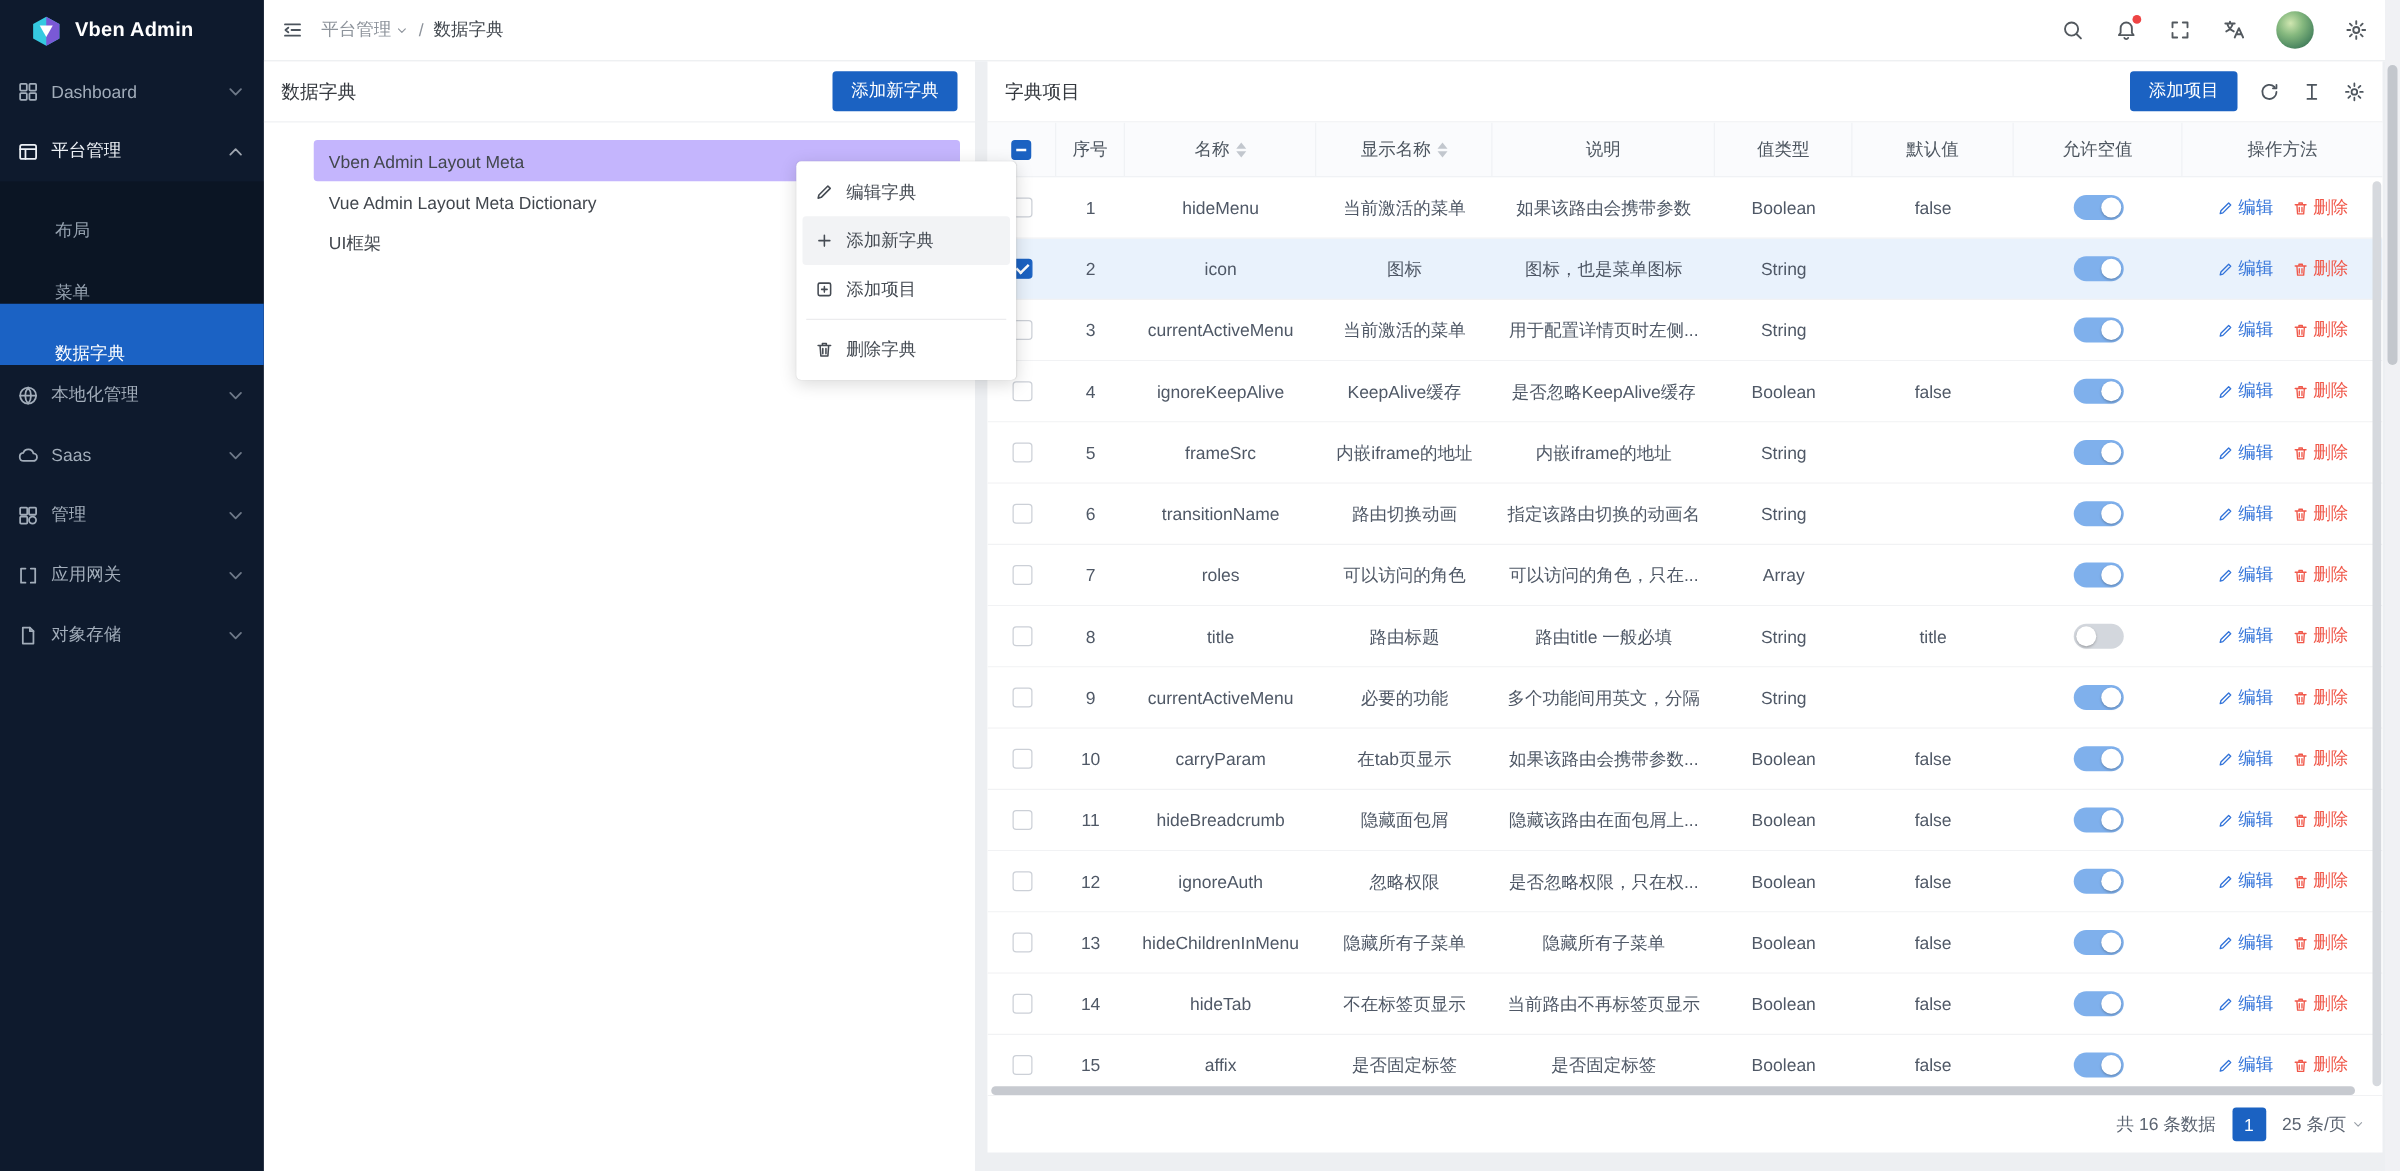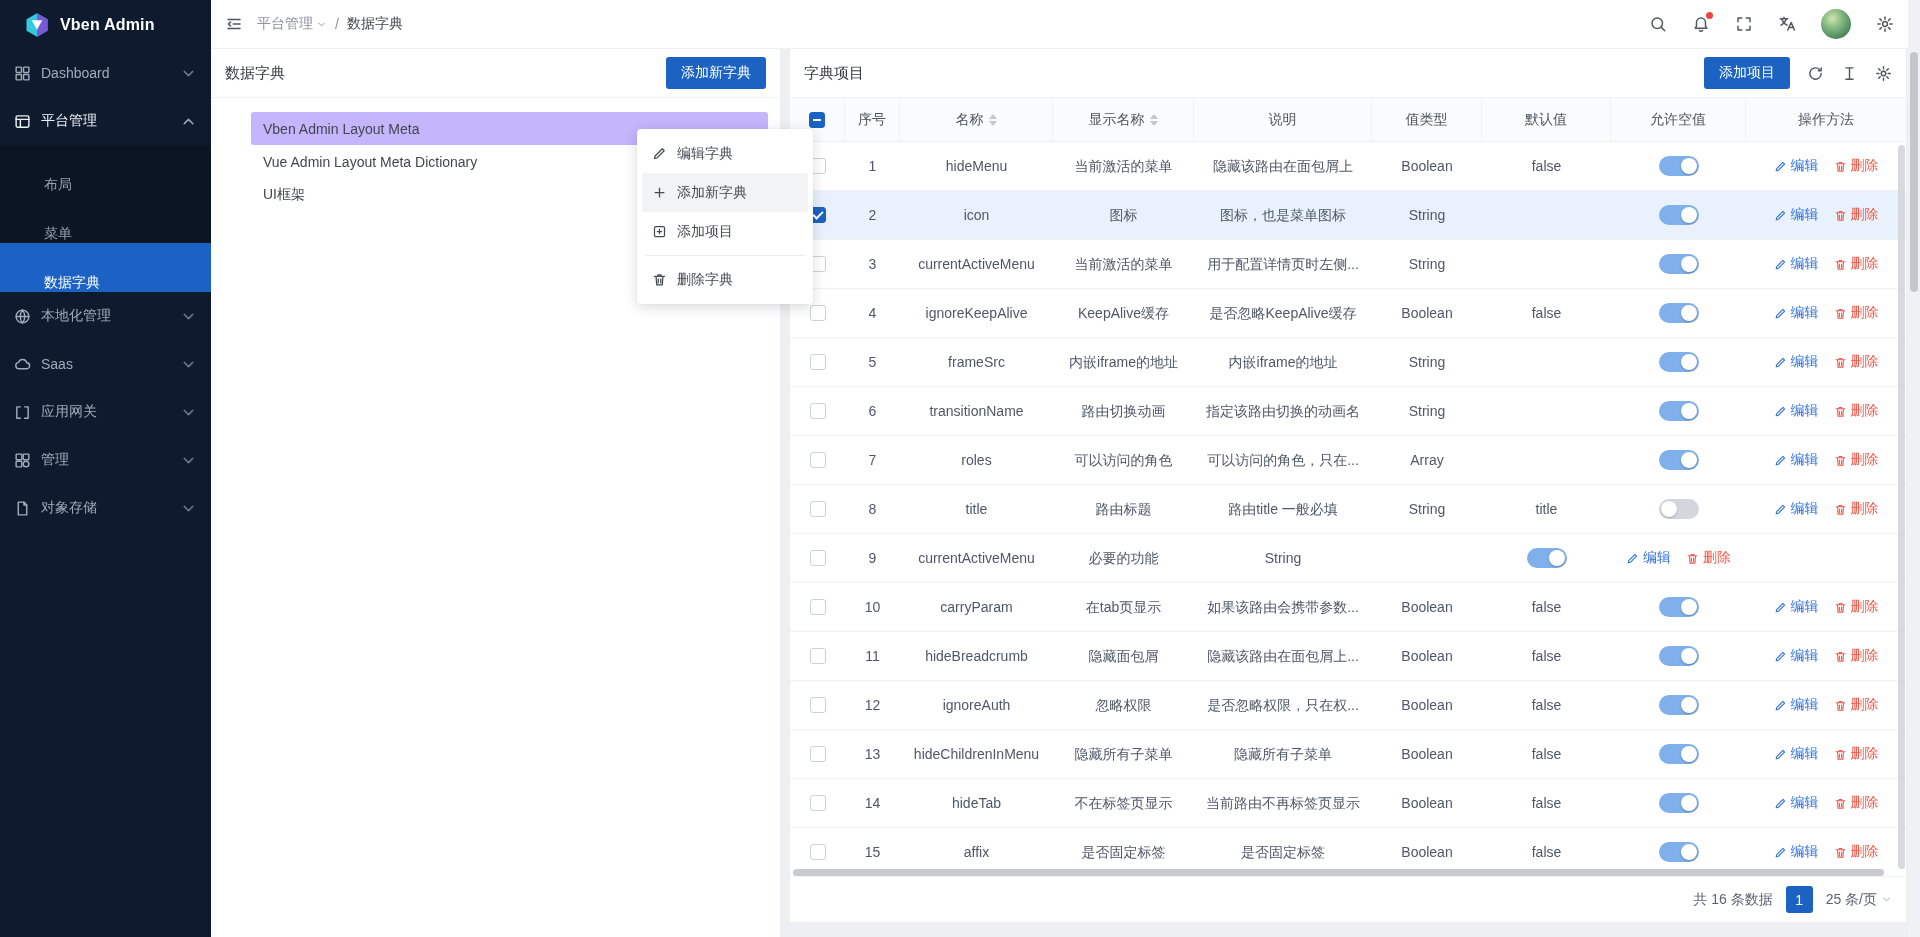--- a/index.html
+++ b/index.html
@@ -196,40 +196,40 @@
           <span class="mi-label">Saas</span>
           <span class="icon mi-chevron">
             <svg width="17" height="17" viewBox="0 0 24 24" fill="none" stroke="currentColor" stroke-width="2" stroke-linecap="round" stroke-linejoin="round">
               <path d="M6 9l6 6 6-6"></path>
             </svg>
           </span>
         </div>
         <div class="menu-item ">
           <span class="icon ">
             <svg width="17" height="17" viewBox="0 0 24 24" fill="none" stroke="currentColor" stroke-width="2" stroke-linecap="round" stroke-linejoin="round">
-              <path d="M9 4H4v16h5M15 4h5v16h-5"></path>
-            </svg>
-          </span>
-          <span class="mi-label">应用网关</span>
-          <span class="icon mi-chevron">
-            <svg width="17" height="17" viewBox="0 0 24 24" fill="none" stroke="currentColor" stroke-width="2" stroke-linecap="round" stroke-linejoin="round">
-              <path d="M6 9l6 6 6-6"></path>
-            </svg>
-          </span>
-        </div>
-        <div class="menu-item ">
-          <span class="icon ">
-            <svg width="17" height="17" viewBox="0 0 24 24" fill="none" stroke="currentColor" stroke-width="2" stroke-linecap="round" stroke-linejoin="round">
               <rect x="3" y="3" width="8" height="8" rx="1"></rect>
               <rect x="13" y="3" width="8" height="8" rx="1"></rect>
               <rect x="3" y="13" width="8" height="8" rx="1"></rect>
               <circle cx="17" cy="17" r="4"></circle>
             </svg>
           </span>
           <span class="mi-label">管理</span>
+          <span class="icon mi-chevron">
+            <svg width="17" height="17" viewBox="0 0 24 24" fill="none" stroke="currentColor" stroke-width="2" stroke-linecap="round" stroke-linejoin="round">
+              <path d="M6 9l6 6 6-6"></path>
+            </svg>
+          </span>
+        </div>
+        <div class="menu-item ">
+          <span class="icon ">
+            <svg width="17" height="17" viewBox="0 0 24 24" fill="none" stroke="currentColor" stroke-width="2" stroke-linecap="round" stroke-linejoin="round">
+              <path d="M9 4H4v16h5M15 4h5v16h-5"></path>
+            </svg>
+          </span>
+          <span class="mi-label">应用网关</span>
           <span class="icon mi-chevron">
             <svg width="17" height="17" viewBox="0 0 24 24" fill="none" stroke="currentColor" stroke-width="2" stroke-linecap="round" stroke-linejoin="round">
               <path d="M6 9l6 6 6-6"></path>
             </svg>
           </span>
         </div>
         <div class="menu-item ">
           <span class="icon ">
             <svg width="17" height="17" viewBox="0 0 24 24" fill="none" stroke="currentColor" stroke-width="2" stroke-linecap="round" stroke-linejoin="round">
               <path d="M6 3h8l4 4v14H6z"></path>
@@ -382,21 +382,21 @@
             </div>
           </div>
         <div class="tbody">
             <div class="tr grid-row ">
               <div class="td td-flex">
                 <span class="checkbox "></span>
               </div>
               <div class="td">1</div>
               <div class="td">hideMenu</div>
               <div class="td">当前激活的菜单</div>
-              <div class="td">隐藏该路由在面包屑上</div>
+              <div class="td">如果该路由会携带参数</div>
               <div class="td">Boolean</div>
               <div class="td">false</div>
               <div class="td td-flex">
                 <span class="switch ">
                   <span class="knob"></span>
                 </span>
               </div>
               <div class="td td-flex">
                 <span class="op-link op-edit">
                   <span class="icon ">
@@ -654,20 +654,21 @@
                 </span>
               </div>
             </div>
             <div class="tr grid-row ">
               <div class="td td-flex">
                 <span class="checkbox "></span>
               </div>
               <div class="td">9</div>
               <div class="td">currentActiveMenu</div>
               <div class="td">必要的功能</div>
+              <div class="td">多个功能间用英文，分隔</div>
               <div class="td">String</div>
               <div class="td"></div>
               <div class="td td-flex">
                 <span class="switch ">
                   <span class="knob"></span>
                 </span>
               </div>
               <div class="td td-flex">
                 <span class="op-link op-edit">
                   <span class="icon ">

